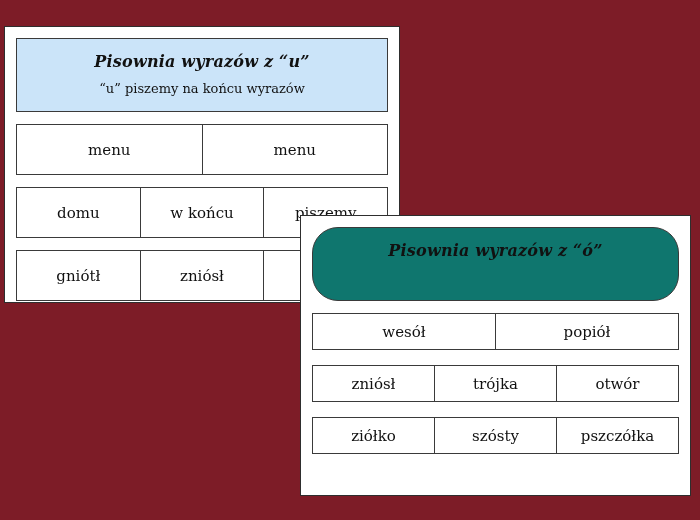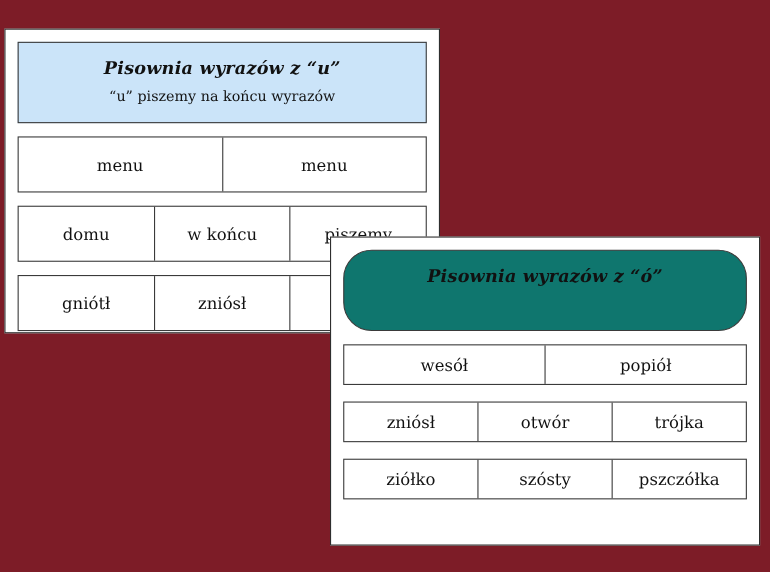--- a/index.html
+++ b/index.html
@@ -110,22 +110,22 @@
   <section class="card card-o">
     <header class="card-header header-green">
       <h2 class="card-title">Pisownia wyrazów z “ó”</h2>
     </header>
     <div class="word-row">
       <div class="word-cell">wesół</div>
       <div class="word-cell">popiół</div>
     </div>
     <div class="word-row">
       <div class="word-cell">zniósł</div>
+      <div class="word-cell">trójka</div>
       <div class="word-cell">otwór</div>
-      <div class="word-cell">trójka</div>
     </div>
     <div class="word-row">
       <div class="word-cell">ziółko</div>
       <div class="word-cell">szósty</div>
       <div class="word-cell">pszczółka</div>
     </div>
   </section>
 
 </div>
 

